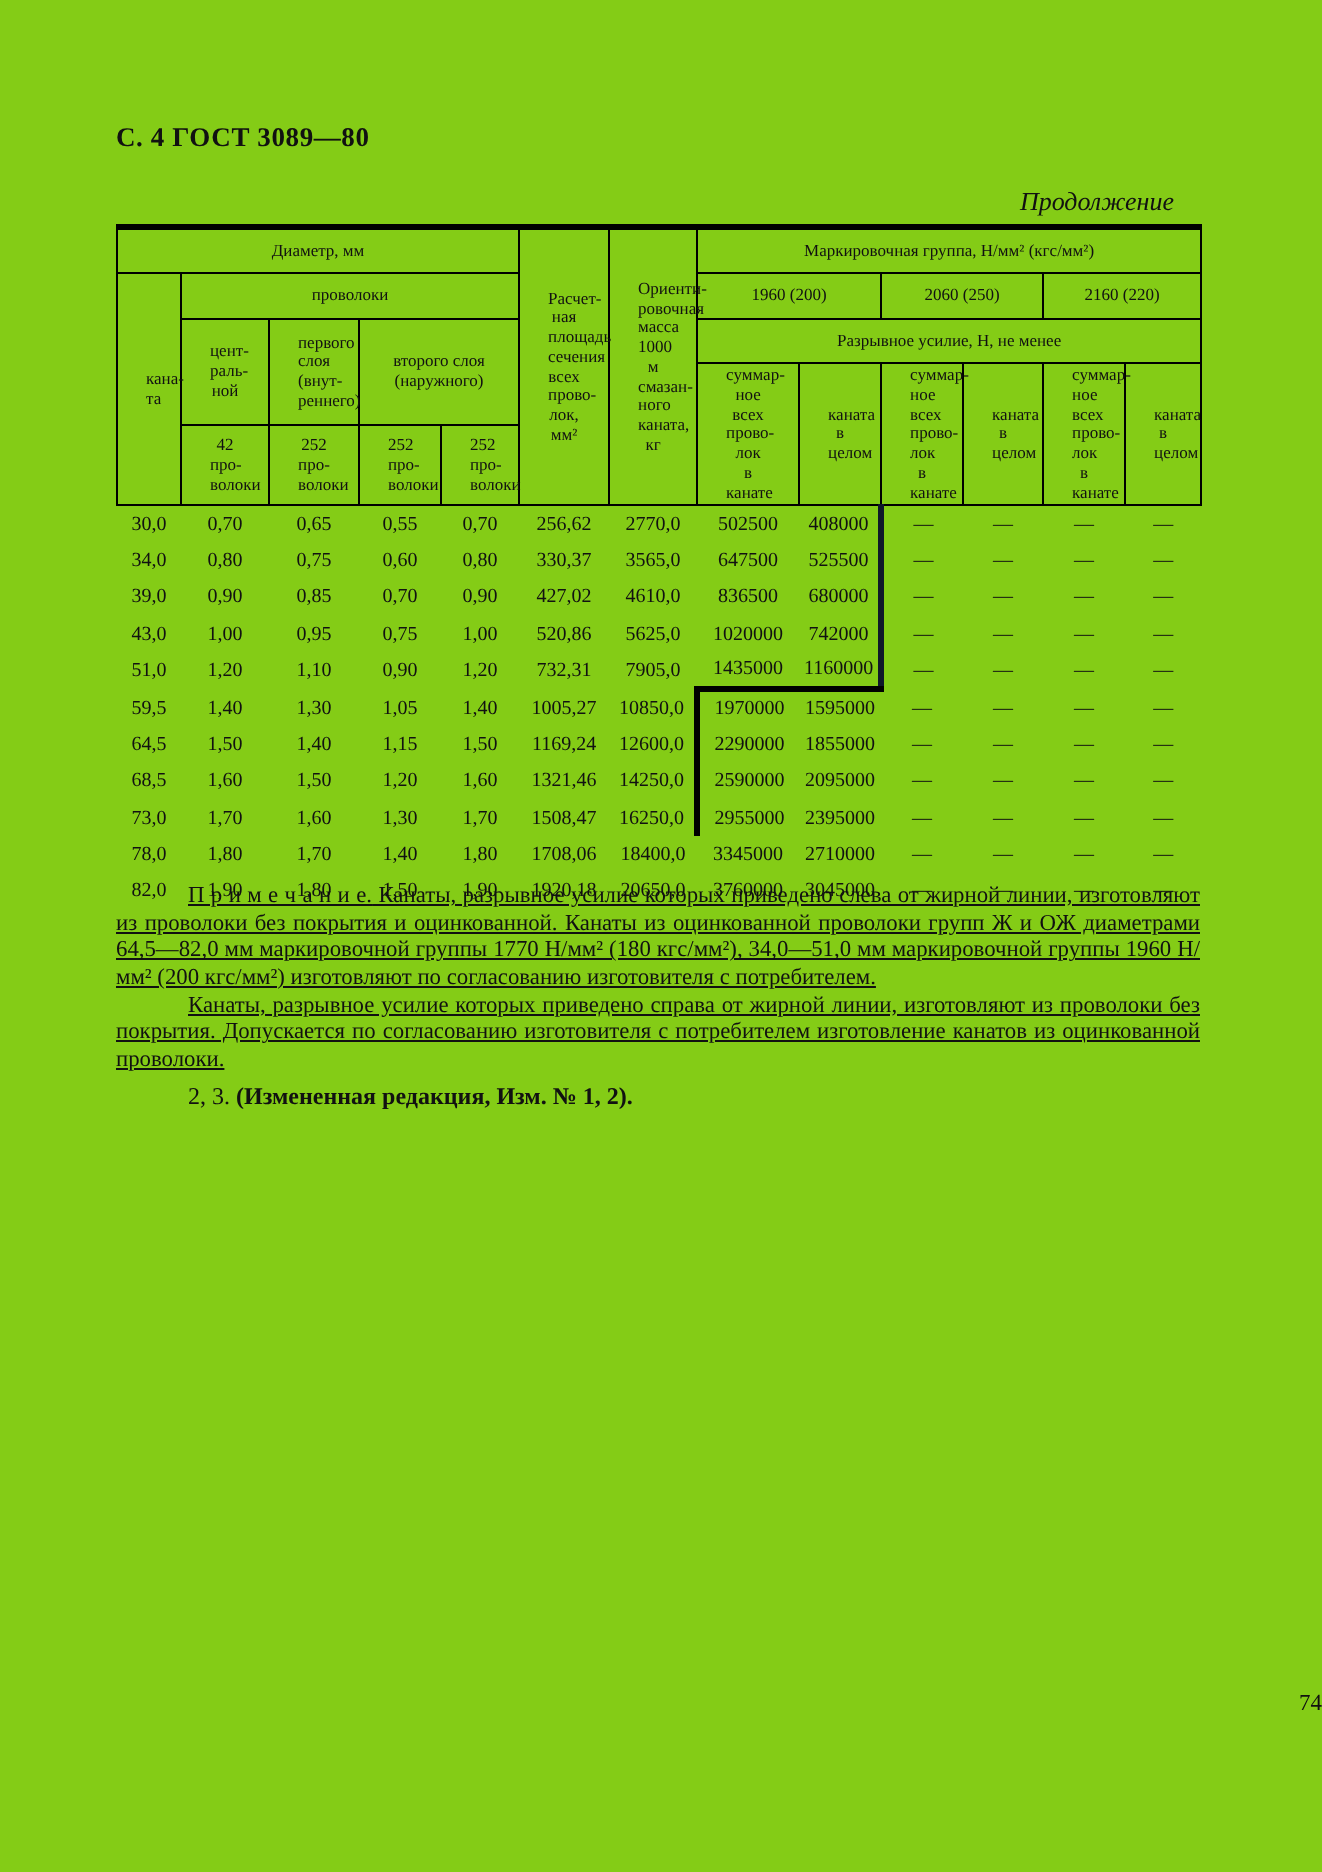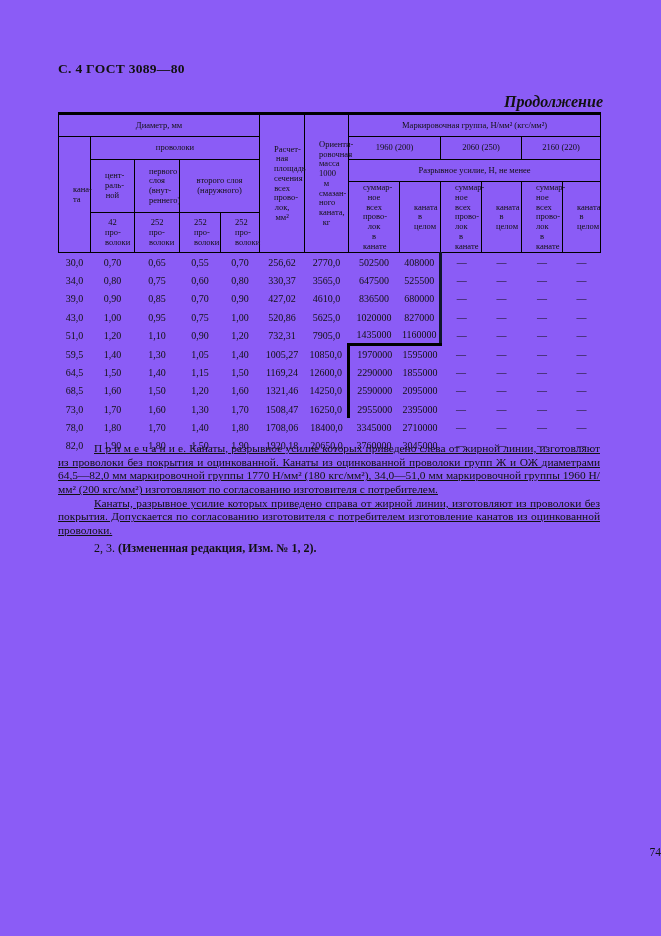--- a/index.html
+++ b/index.html
@@ -1,28 +1,28 @@
 <!DOCTYPE html>
 <html><head>
 <meta charset="utf-8">
 <style>
   * { margin:0; padding:0; box-sizing:border-box; }
   html,body { background:#e8e8e8; }
   body { font-family:"Liberation Serif", serif; color:#111; }
   .page {
     position:relative; width:661px; height:936px;
-    background:#8b5cf6; margin:0 auto; overflow:hidden;
+    background:#84cc16; margin:0 auto; overflow:hidden;
   }
   .doc-header {
     position:absolute; top:61px; left:58px;
     font-size:13.5px; font-weight:bold; letter-spacing:.3px;
   }
   .continuation {
-    position:absolute; top:93px; right:58px;
-    font-size:16px; font-style:italic;font-weight:bold;
+    position:absolute; top:93px; right:74px;
+    font-size:13px; font-style:italic;
   }
   table.gtable {
     position:absolute; left:58px; top:112px; width:542px;
     border-collapse:collapse; table-layout:fixed;
   }
   .gtable thead td {
     border:1px solid #000; text-align:center; vertical-align:middle;
     font-size:8.5px; line-height:1.15; white-space:pre-line; padding:1px 14px;
   }
   .gtable thead tr:first-child td,
@@ -204,21 +204,21 @@
         </tr>
         <tr>
           <td class="c1">43,0</td>
           <td class="c2">1,00</td>
           <td class="c3">0,95</td>
           <td class="c4">0,75</td>
           <td class="c5">1,00</td>
           <td class="c6">520,86</td>
           <td class="c7">5625,0</td>
           <td class="c8">1020000</td>
-          <td class="c9 bl-right">827000</td>
+          <td class="c9 bl-right">742000</td>
           <td class="c10">—</td>
           <td class="c11">—</td>
           <td class="c12">—</td>
           <td class="c13">—</td>
         </tr>
         <tr class="step">
           <td class="c1">51,0</td>
           <td class="c2">1,20</td>
           <td class="c3">1,10</td>
           <td class="c4">0,90</td>

